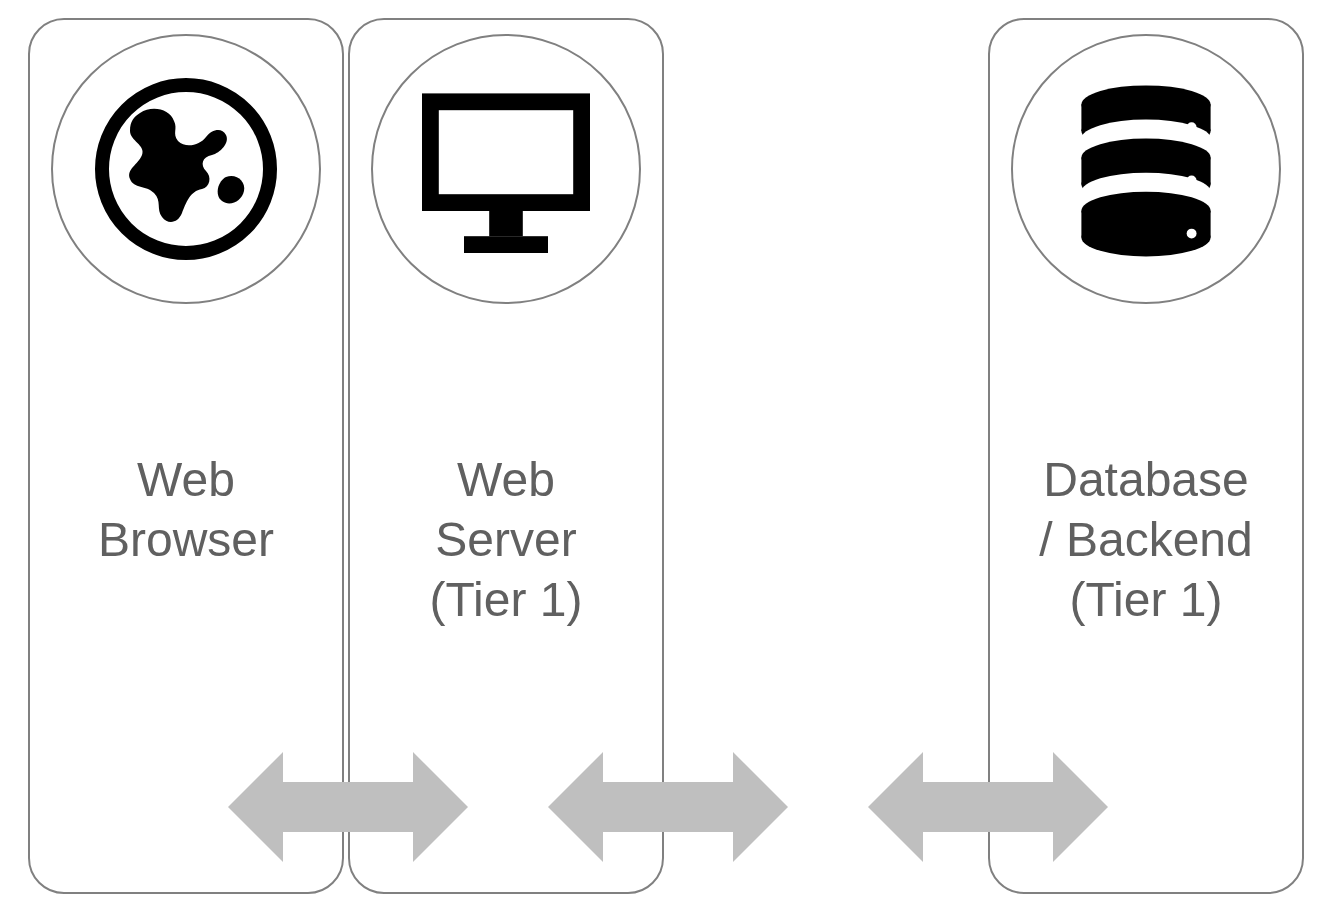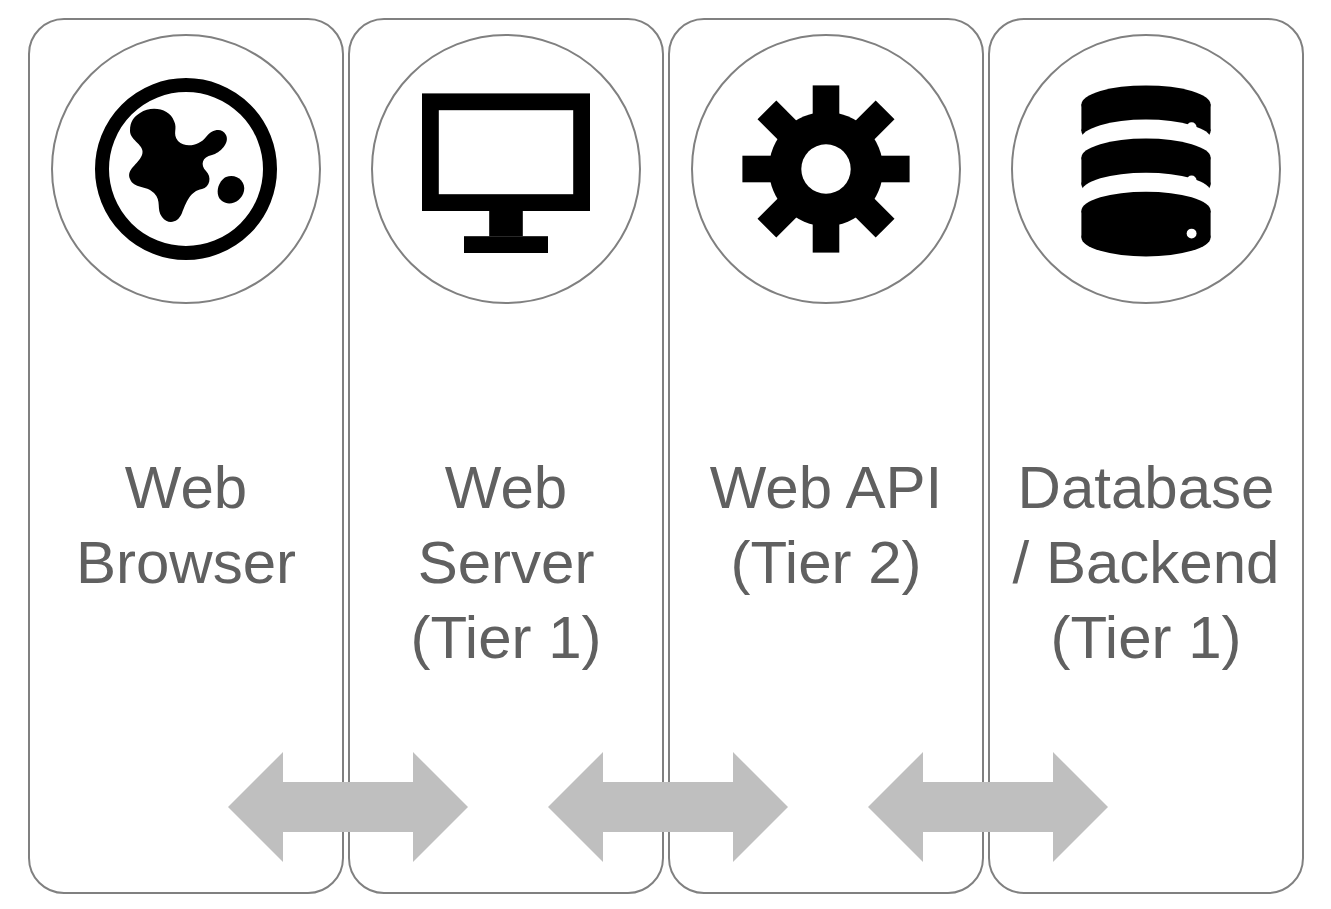--- a/index.html
+++ b/index.html
@@ -45,21 +45,21 @@
       background: #fff;
     }
     .icon-circle svg { display: block; }
     .label {
       position: absolute;
       left: 0;
       right: 0;
       top: 430px;
       text-align: center;
       color: #606060;
-      font-size: 60px;
+      font-size: 48px;
       line-height: 1.25;
       font-weight: 300;
       padding: 0 12px;
       white-space: pre-line;
     }
     .arrow {
       position: absolute;
       top: 734px;
       width: 240px;
       height: 110px;
@@ -94,48 +94,20 @@
         <rect x="18" y="22" width="64" height="40" fill="#fff"></rect>
         <rect x="42" y="70" width="16" height="12" fill="#000"></rect>
         <rect x="30" y="82" width="40" height="8" fill="#000"></rect>
       </svg>
     </div>
     <div class="label">Web
 Server
 (Tier 1)</div>
   </div>
 
-  <div class="box box3">
-    <div class="icon-circle">
-      <svg viewBox="0 0 100 100" width="190" height="190">
-        <g fill="#000">
-          <g transform="translate(50,50)">
-            <rect x="-7" y="-44" width="14" height="16"></rect>
-            <rect x="-7" y="28" width="14" height="16"></rect>
-            <g transform="rotate(45)">
-                <rect x="-7" y="-44" width="14" height="16"></rect>
-                <rect x="-7" y="28" width="14" height="16"></rect>
-              </g>
-            <g transform="rotate(90)">
-                <rect x="-7" y="-44" width="14" height="16"></rect>
-                <rect x="-7" y="28" width="14" height="16"></rect>
-              </g>
-            <g transform="rotate(135)">
-                <rect x="-7" y="-44" width="14" height="16"></rect>
-                <rect x="-7" y="28" width="14" height="16"></rect>
-              </g>
-          </g>
-          <circle cx="50" cy="50" r="30"></circle>
-        </g>
-        <circle cx="50" cy="50" r="13" fill="#fff"></circle>
-      </svg>
-    </div>
-    <div class="label">Web API
-(Tier 2)</div>
-  </div>
 
   <div class="box box4">
     <div class="icon-circle">
       <svg viewBox="0 0 100 100" width="190" height="210">
         <g fill="#000">
 
           <ellipse cx="50" cy="16" rx="34" ry="10"></ellipse>
           <rect x="16" y="16" width="68" height="14"></rect>
           <ellipse cx="50" cy="30" rx="34" ry="10"></ellipse>
 

